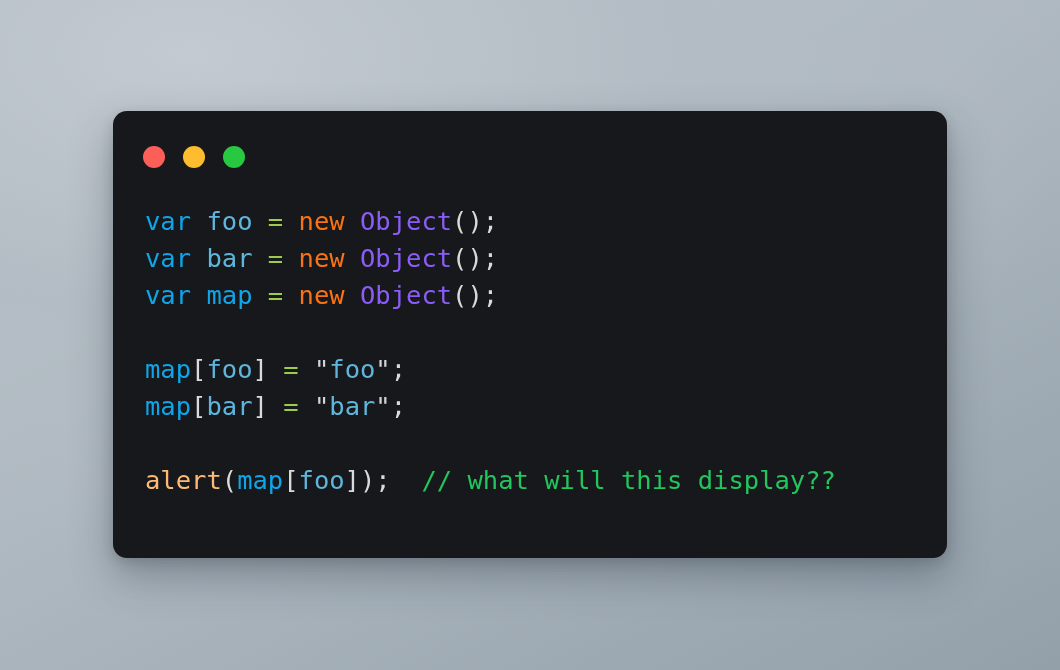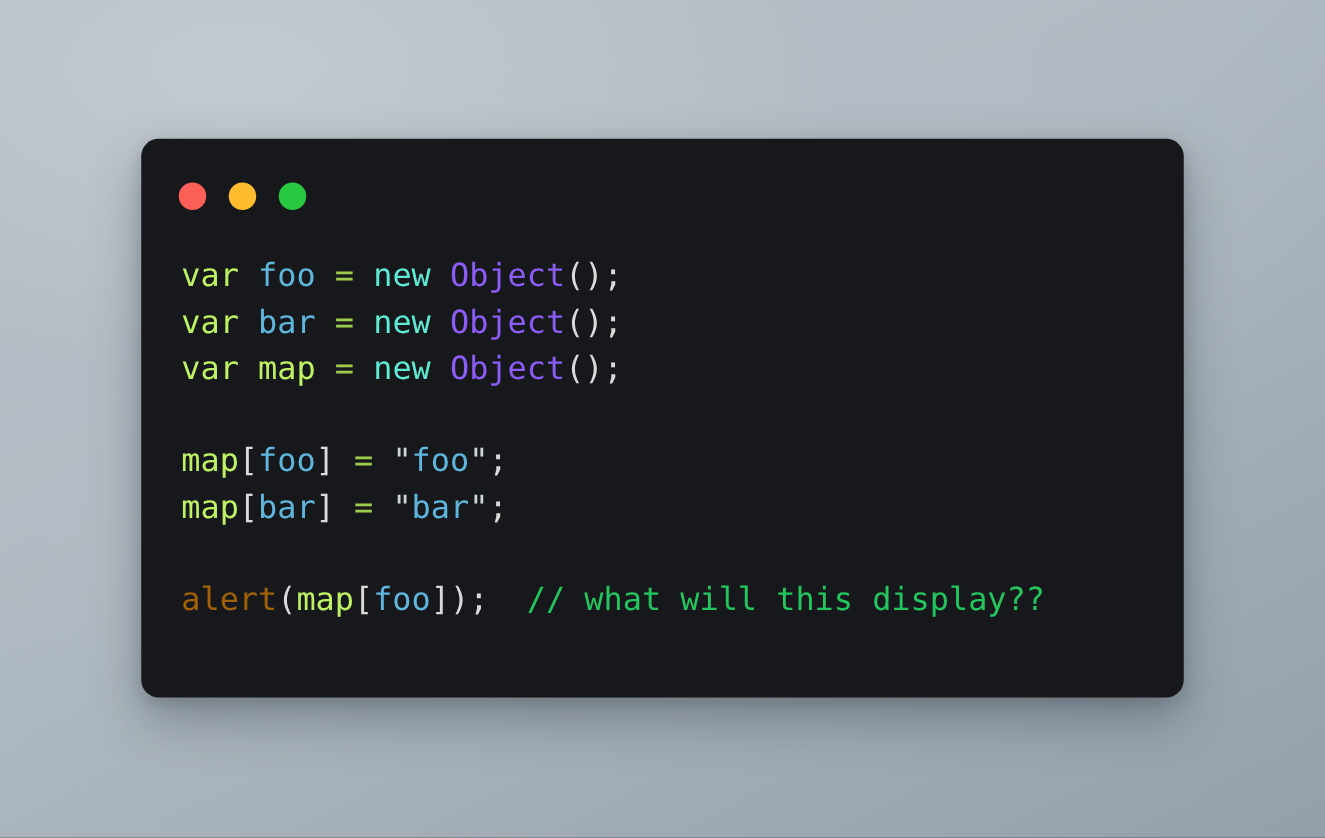--- a/index.html
+++ b/index.html
@@ -73,25 +73,25 @@
   .code-line {
     height: 37px;
     white-space: pre;
   }
 
   .code-line.blank {
     height: 37px;
   }
 
   
-  .t-keyword   { color: #bef264; }
+  .t-keyword   { color: #0ea5e9; }
   .t-ident     { color: #5fb6dc; }
-  .t-fn        { color: #a16207; }
+  .t-fn        { color: #fdba74; }
   .t-type      { color: #8b5cf6; }
-  .t-new       { color: #5eead4; }
+  .t-new       { color: #f97316; }
   .t-op        { color: #9dcc4c; }
   .t-punc      { color: #dadada; }
   .t-string    { color: #5fb6dc; }
   .t-quote     { color: #cfd6da; }
   .t-comment   { color: #22c55e; }
 </style>
 </head>
 <body>
 
 <div id="code-window">

